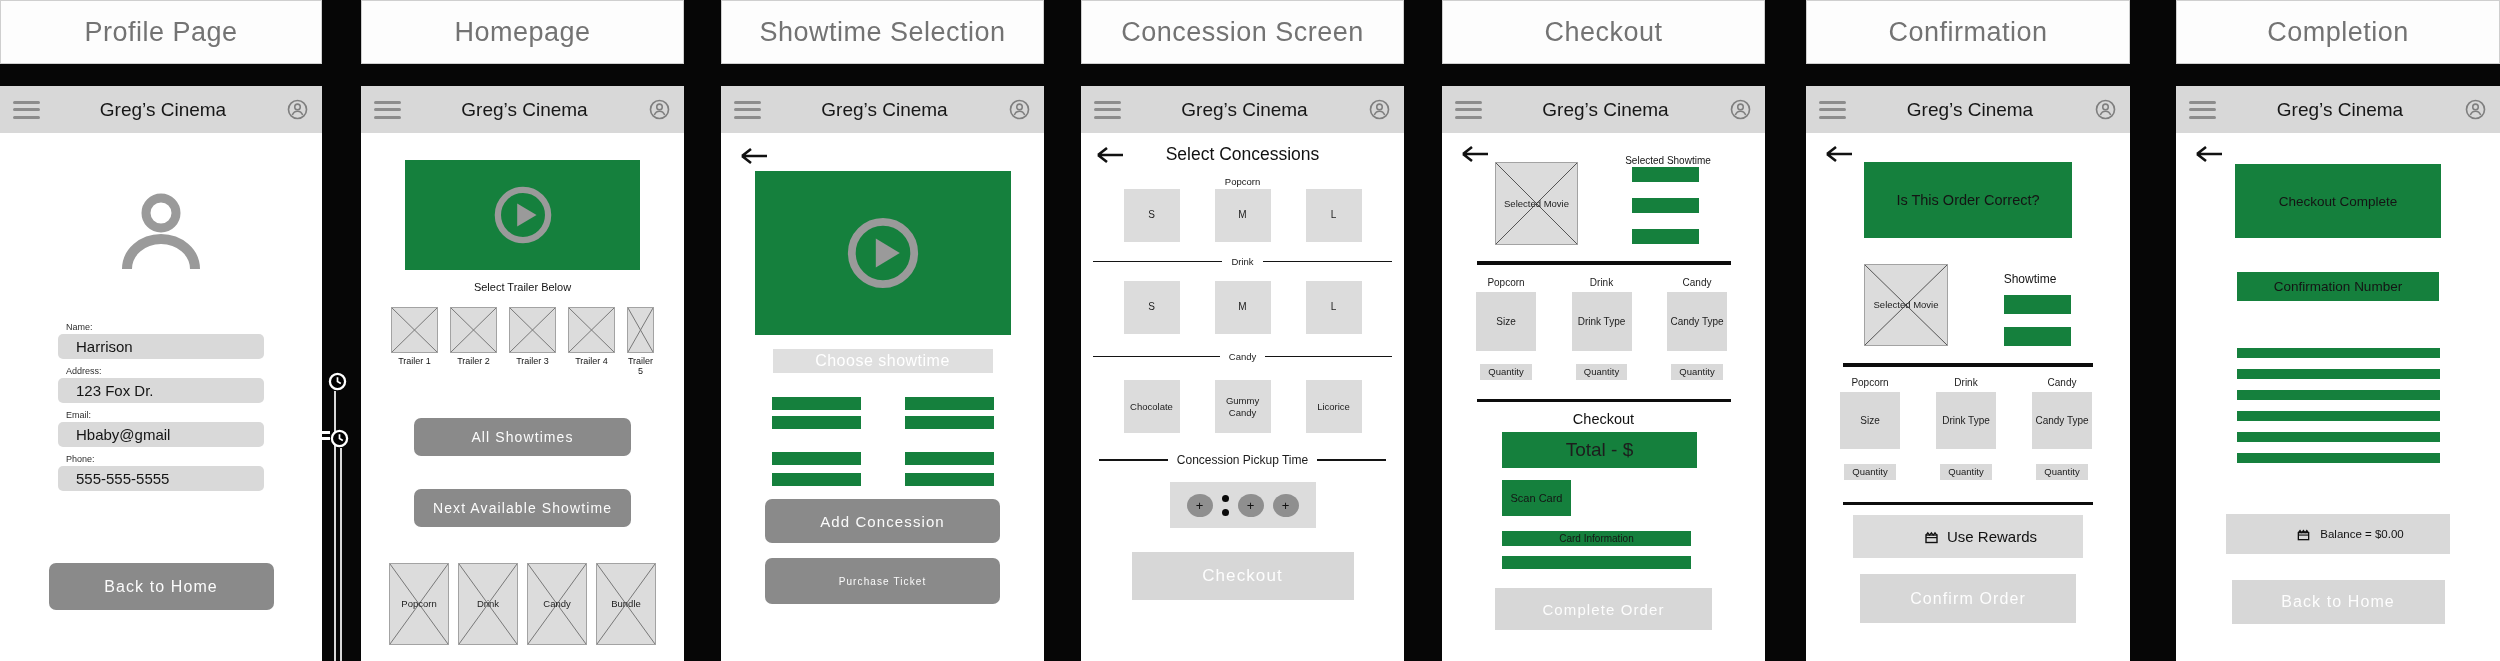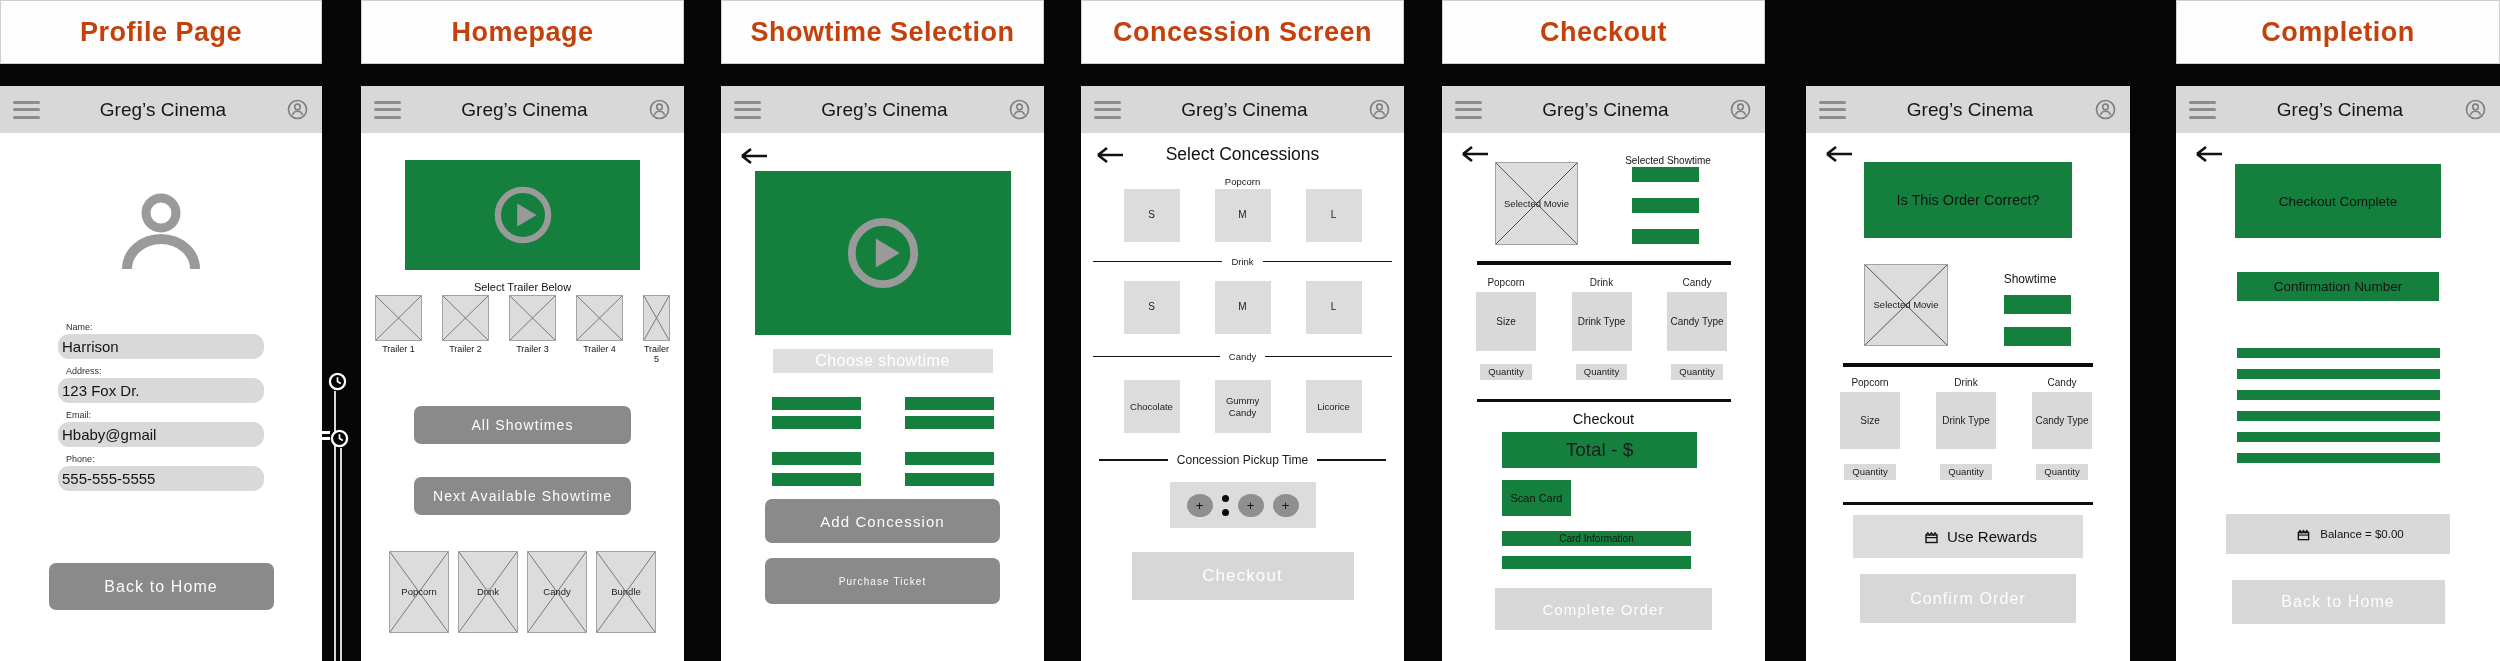--- a/index.html
+++ b/index.html
@@ -1,21 +1,21 @@
 <!DOCTYPE html>
 <html><head>
 <meta charset="utf-8">
 <style>
   html,body{margin:0;padding:0;background:#000;}
   .stage{position:relative;width:2500px;height:661px;background:#060606;overflow:hidden;
          font-family:"Liberation Sans",sans-serif;color:#141414;}
   .panel{position:absolute;top:0;height:661px;}
   .title-card{position:absolute;top:0;left:0;right:0;height:62px;background:#fdfdfd;
               border:1px solid #cfcfcf;display:flex;align-items:center;justify-content:center;}
-  .title-card span{font-size:27px;font-weight:700;letter-spacing:.5px;color:#c2410c;}
+  .title-card span{font-size:27px;font-weight:400;letter-spacing:.5px;color:#737373;}
   .phone{position:absolute;top:86px;left:0;right:0;bottom:0;background:#ffffff;}
   .app-header{height:47px;background:#d8d8d8;display:flex;align-items:center;padding:0 13px;box-sizing:border-box;}
   .hamburger{width:27px;display:flex;flex-direction:column;gap:4.5px;cursor:pointer;}
   .hamburger i{display:block;height:3px;background:#8c8c8c;border-radius:2px;}
   .app-title{flex:1;text-align:center;font-size:19px;color:#171717;}
   .account-svg{width:23px;height:23px;}
   .content{position:absolute;top:47px;left:0;right:0;bottom:0;overflow:hidden;}
 
   .bar{background:#15803d;}
   .btn-dark{background:#8a8a8a;color:rgba(255,255,255,.97);display:flex;align-items:center;
@@ -44,22 +44,22 @@
                 align-items:center;justify-content:center;font-size:10px;text-align:center;line-height:1.3;color:#222;}
   .col .qty{margin-top:13px;background:#d9d9d9;font-size:9.5px;color:#1b1b1b;padding:2.5px 8px;}
 
   .back-arrow{position:absolute;left:16px;top:12px;width:34px;height:18px;cursor:pointer;}
 
   .gline{position:absolute;width:1.5px;background:rgba(255,255,255,.85);}
   .gclock{position:absolute;width:19px;height:19px;}
   .gbar{position:absolute;width:9px;height:2.5px;background:#fff;}
 
   .flabel{font-size:9px;color:#2e2e2e;margin:7px 0 2px 8px;}
-  .finput{height:25px;background:#d9d9d9;border-radius:11px;display:flex;align-items:center;
-          padding-left:4px;font-size:15px;color:#141414;box-sizing:border-box;}
+  .finput{height:25px;background:#d9d9d9;border-radius:5px;display:flex;align-items:center;
+          padding-left:18px;font-size:15px;color:#141414;box-sizing:border-box;}
 </style>
 </head>
 <body>
 
 <svg width="0" height="0" style="position:absolute">
   <defs>
     <g id="acct">
         <circle cx="12" cy="12" r="9.4" fill="none" stroke="#7f7f7f" stroke-width="1.7"></circle>
       <circle cx="12" cy="9.3" r="2.9" fill="none" stroke="#7f7f7f" stroke-width="1.6"></circle>
       <path d="M6.6 17.8c1.1-2.9 3.3-4 5.4-4s4.3 1.1 5.4 4" fill="none" stroke="#7f7f7f" stroke-width="1.6"></path>
@@ -138,21 +138,21 @@
             <use href="#acct"></use>
           </svg>
       </header>
       <div class="content">
         <div style="width:235px;height:110px;margin:27px auto 0;display:flex;align-items:center;justify-content:center" class="bar">
           <svg width="58" height="58" viewBox="0 0 60 60">
               <use href="#playci"></use>
             </svg>
         </div>
         <div style="margin-top:11px;text-align:center;font-size:11px">Select Trailer Below</div>
-        <div style="display:flex;justify-content:center;gap:20px;margin-top:2px">
+        <div style="display:flex;justify-content:center;gap:12px;margin-top:14px">
           <div style="width:47px">
             <div class="xbox" style="height:46px">
               <svg class="cross" viewBox="0 0 100 100" preserveAspectRatio="none">
                   <line x1="0" y1="0" x2="100" y2="100" stroke="#787878" vector-effect="non-scaling-stroke"></line>
                   <line x1="0" y1="100" x2="100" y2="0" stroke="#787878" vector-effect="non-scaling-stroke"></line>
                 </svg>
               </div>
             <div style="font-size:9px;text-align:center;margin-top:3px">Trailer 1</div>
           </div>
           <div style="width:47px">
@@ -403,20 +403,23 @@
         <div class="bar" style="width:195px;height:36px;margin:5px 0 0 60px;display:flex;align-items:center;justify-content:center;font-size:19px;color:#1d1d1d">Total - $</div>
         <div class="bar" style="width:69px;height:36px;margin:12px 0 0 60px;display:flex;align-items:center;justify-content:center;font-size:11px">Scan Card</div>
         <div class="bar" style="width:189px;height:15px;margin:15px 0 0 60px;display:flex;align-items:center;justify-content:center;font-size:10px">Card Information</div>
         <div class="bar" style="width:189px;height:13px;margin:10px 0 0 60px"></div>
         <div class="btn-disabled" style="width:217px;height:42px;margin:19px auto 0;font-size:15px">Complete Order</div>
       </div>
     </div>
   </section>
 
   <section class="panel" style="left:1806px;width:324px">
+    <div class="title-card">
+      <span>Confirmation</span>
+      </div>
     <div class="phone">
       <header class="app-header">
         <div class="hamburger">
             <i></i>
             <i></i>
             <i></i>
           </div>
         <div class="app-title">Greg’s Cinema</div>
         <svg class="account-svg" viewBox="0 0 24 24">
             <use href="#acct"></use>

